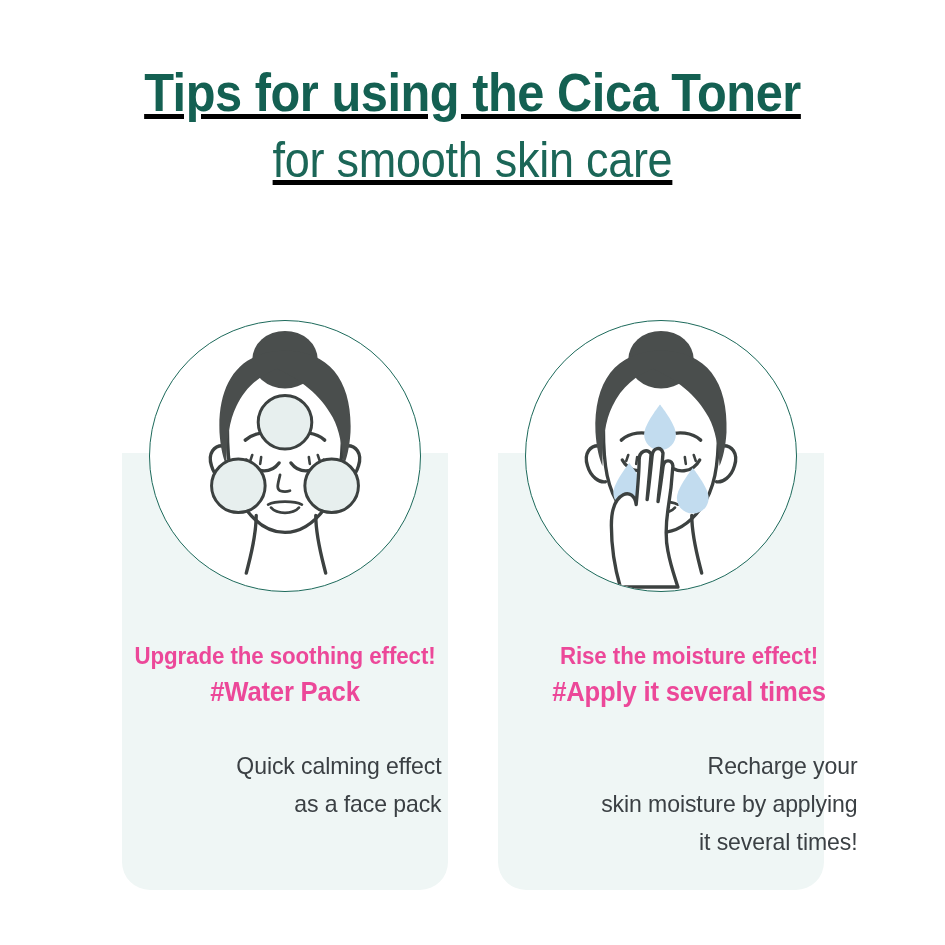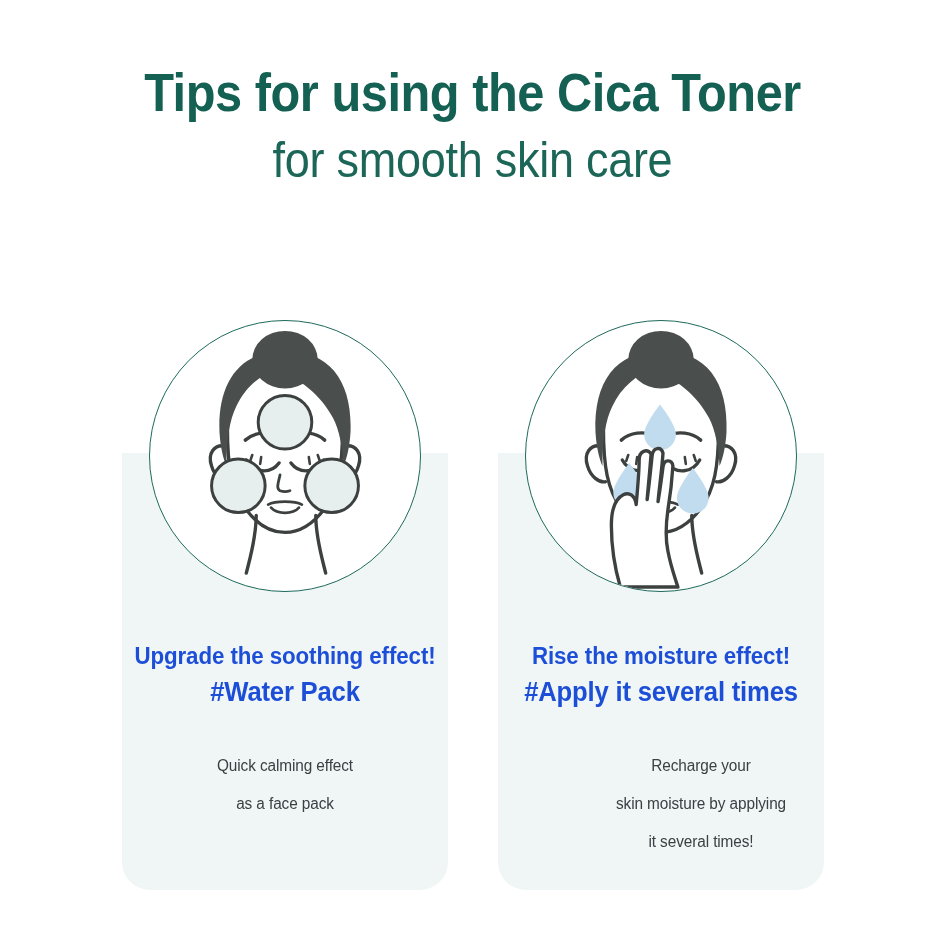--- a/index.html
+++ b/index.html
@@ -15,20 +15,21 @@
     position: relative;
   }
 
   
   #title-block {
     position: absolute;
     top: 62px;
     left: 0;
     width: 945px;
     text-align: center;
+    text-decoration: underline;
   }
   #title-line1 {
     font-family: "Liberation Sans Narrow", "Liberation Sans", sans-serif;
     font-weight: 700;
     font-size: 53px;
     line-height: 62px;
     letter-spacing: -0.5px;
     color: #146052;
     transform: scaleX(0.92);
     transform-origin: center;
@@ -73,24 +74,24 @@
   }
   #circle-left  { left: 149px; }
   #circle-right { left: 525px; }
   .illus-circle svg { display: block; width: 100%; height: 100%; }
 
   
   .heading-block {
     position: absolute;
     width: 326px;
     text-align: center;
-    color: #1d4ed8;
+    color: #ec4899;
   }
   #heading-left  { left: 122px; top: 640px; }
-  #heading-right { left: 498px; top: 640px; }
+  #heading-right { left: 498px; top: 640px; padding-left: 28px; }
 
   .heading-line1 {
     font-family: "Liberation Sans Narrow", "Liberation Sans", sans-serif;
     font-weight: 700;
     font-size: 23.5px;
     line-height: 32px;
     letter-spacing: -0.1px;
     transform: scaleX(0.95);
     transform-origin: center;
     white-space: nowrap;
@@ -103,25 +104,25 @@
     letter-spacing: -0.2px;
     transform: scaleX(0.95);
     transform-origin: center;
     white-space: nowrap;
     margin-top: 2px;
   }
 
   .body-block {
     position: absolute;
     width: 326px;
-    text-align: center;
+    text-align: right;
     color: #3b4044;
     font-family: "Liberation Sans Narrow", "Liberation Sans", sans-serif;
     font-weight: 400;
-    font-size: 16px;
+    font-size: 24px;
     line-height: 38px;
     letter-spacing: -0.1px;
   }
   #body-left  { left: 122px; top: 747px; }
   #body-right { left: 498px; top: 747px; margin-left: 40px; }
   .body-block .bl { display: block; transform: scaleX(0.96); transform-origin: center; white-space: nowrap; }
 </style>
 </head>
 <body>
 

